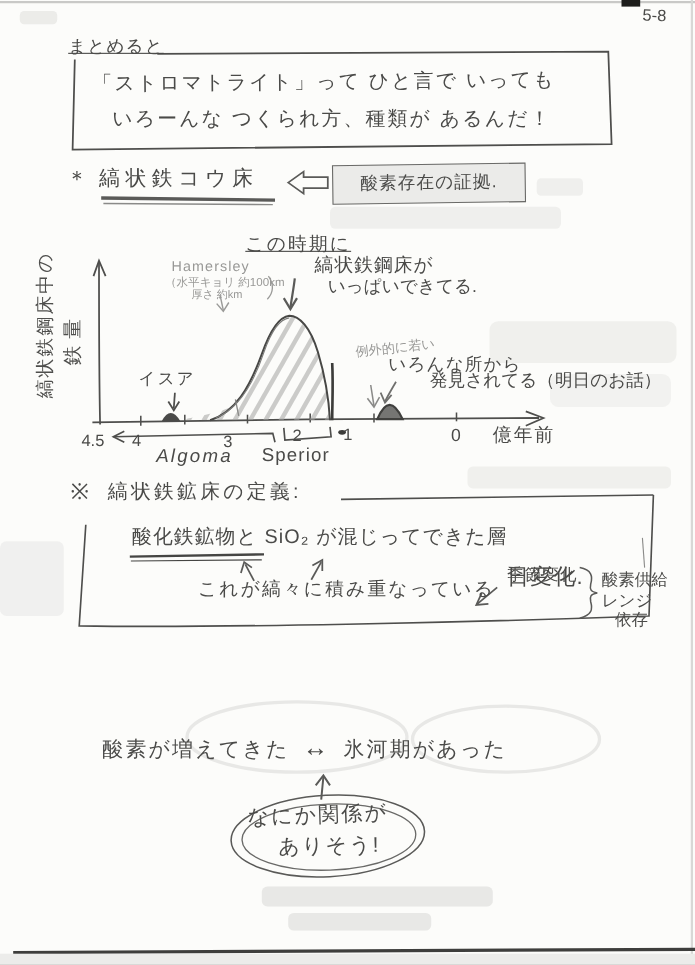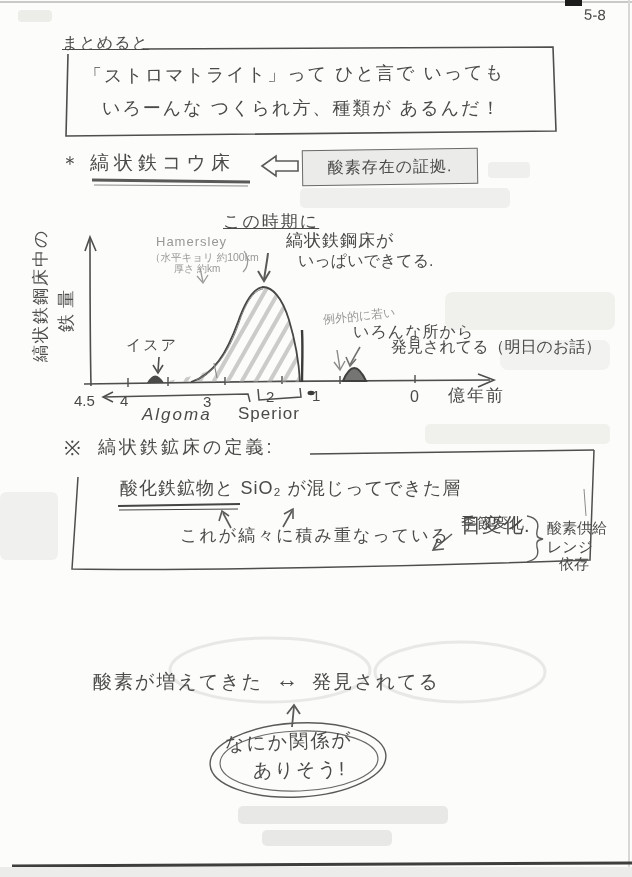--- a/index.html
+++ b/index.html
@@ -173,18 +173,18 @@
   <div class="hw" style="left:461px;top:514px;font-size:15px;letter-spacing:1px;">季節変化</div>
   <div class="hw" style="left:461px;top:514px;font-size:20px;letter-spacing:1px;">日変化.</div>
   <div class="hw" style="left:547px;top:519px;font-size:15px;">酸素供給</div>
   <div class="hw" style="left:547px;top:538px;font-size:15px;">レンジ</div>
   <div class="hw" style="left:559px;top:555px;font-size:15px;">依存</div>
 
 
   <div class="hw concl-row" style="left:93px;top:666px;font-size:19px;letter-spacing:2px;align-items:flex-end;">
     <span>酸素が増えてきた</span>
     <span style="font-size:23px;">↔</span>
-    <span>発見されてる</span>
+    <span>氷河期があった</span>
   </div>
   <div class="hw" style="left:225px;top:731px;font-size:19px;letter-spacing:2px;transform:rotate(-2deg);">なにか関係が</div>
   <div class="hw" style="left:253px;top:759px;font-size:19px;letter-spacing:2px;transform:rotate(-1deg);">ありそう!</div>
 
 </div>
 
 </body></html>

